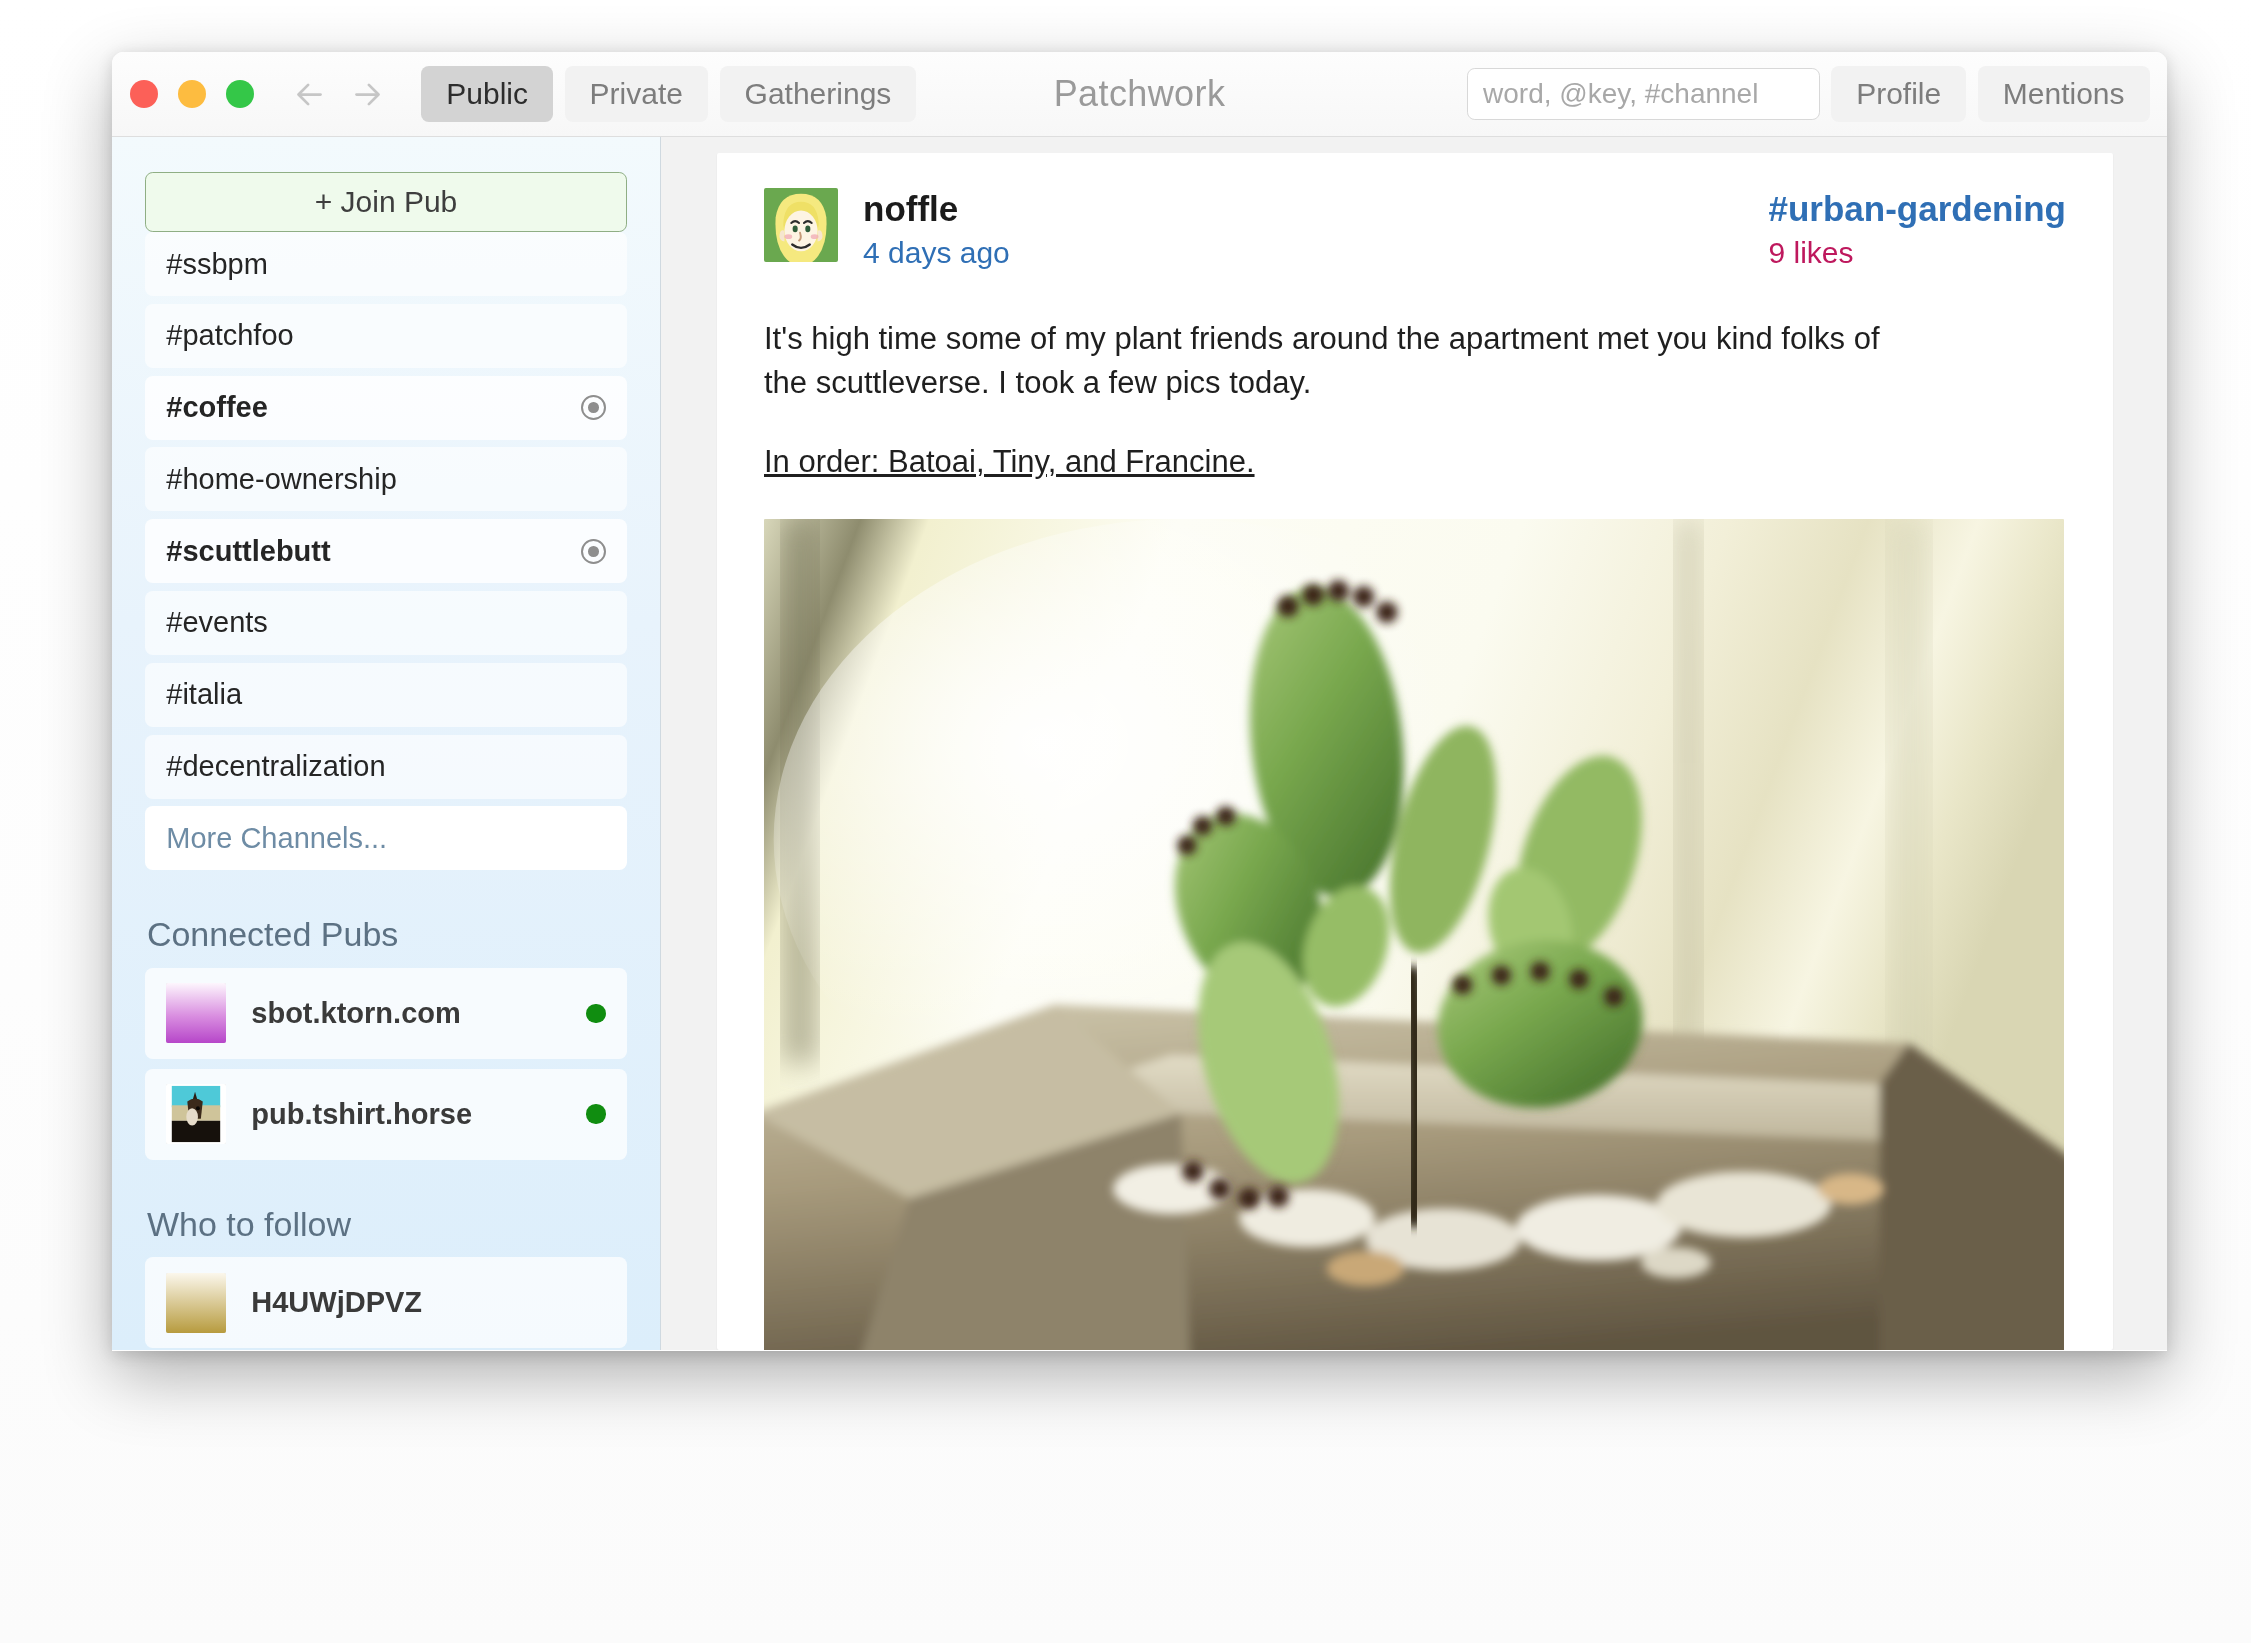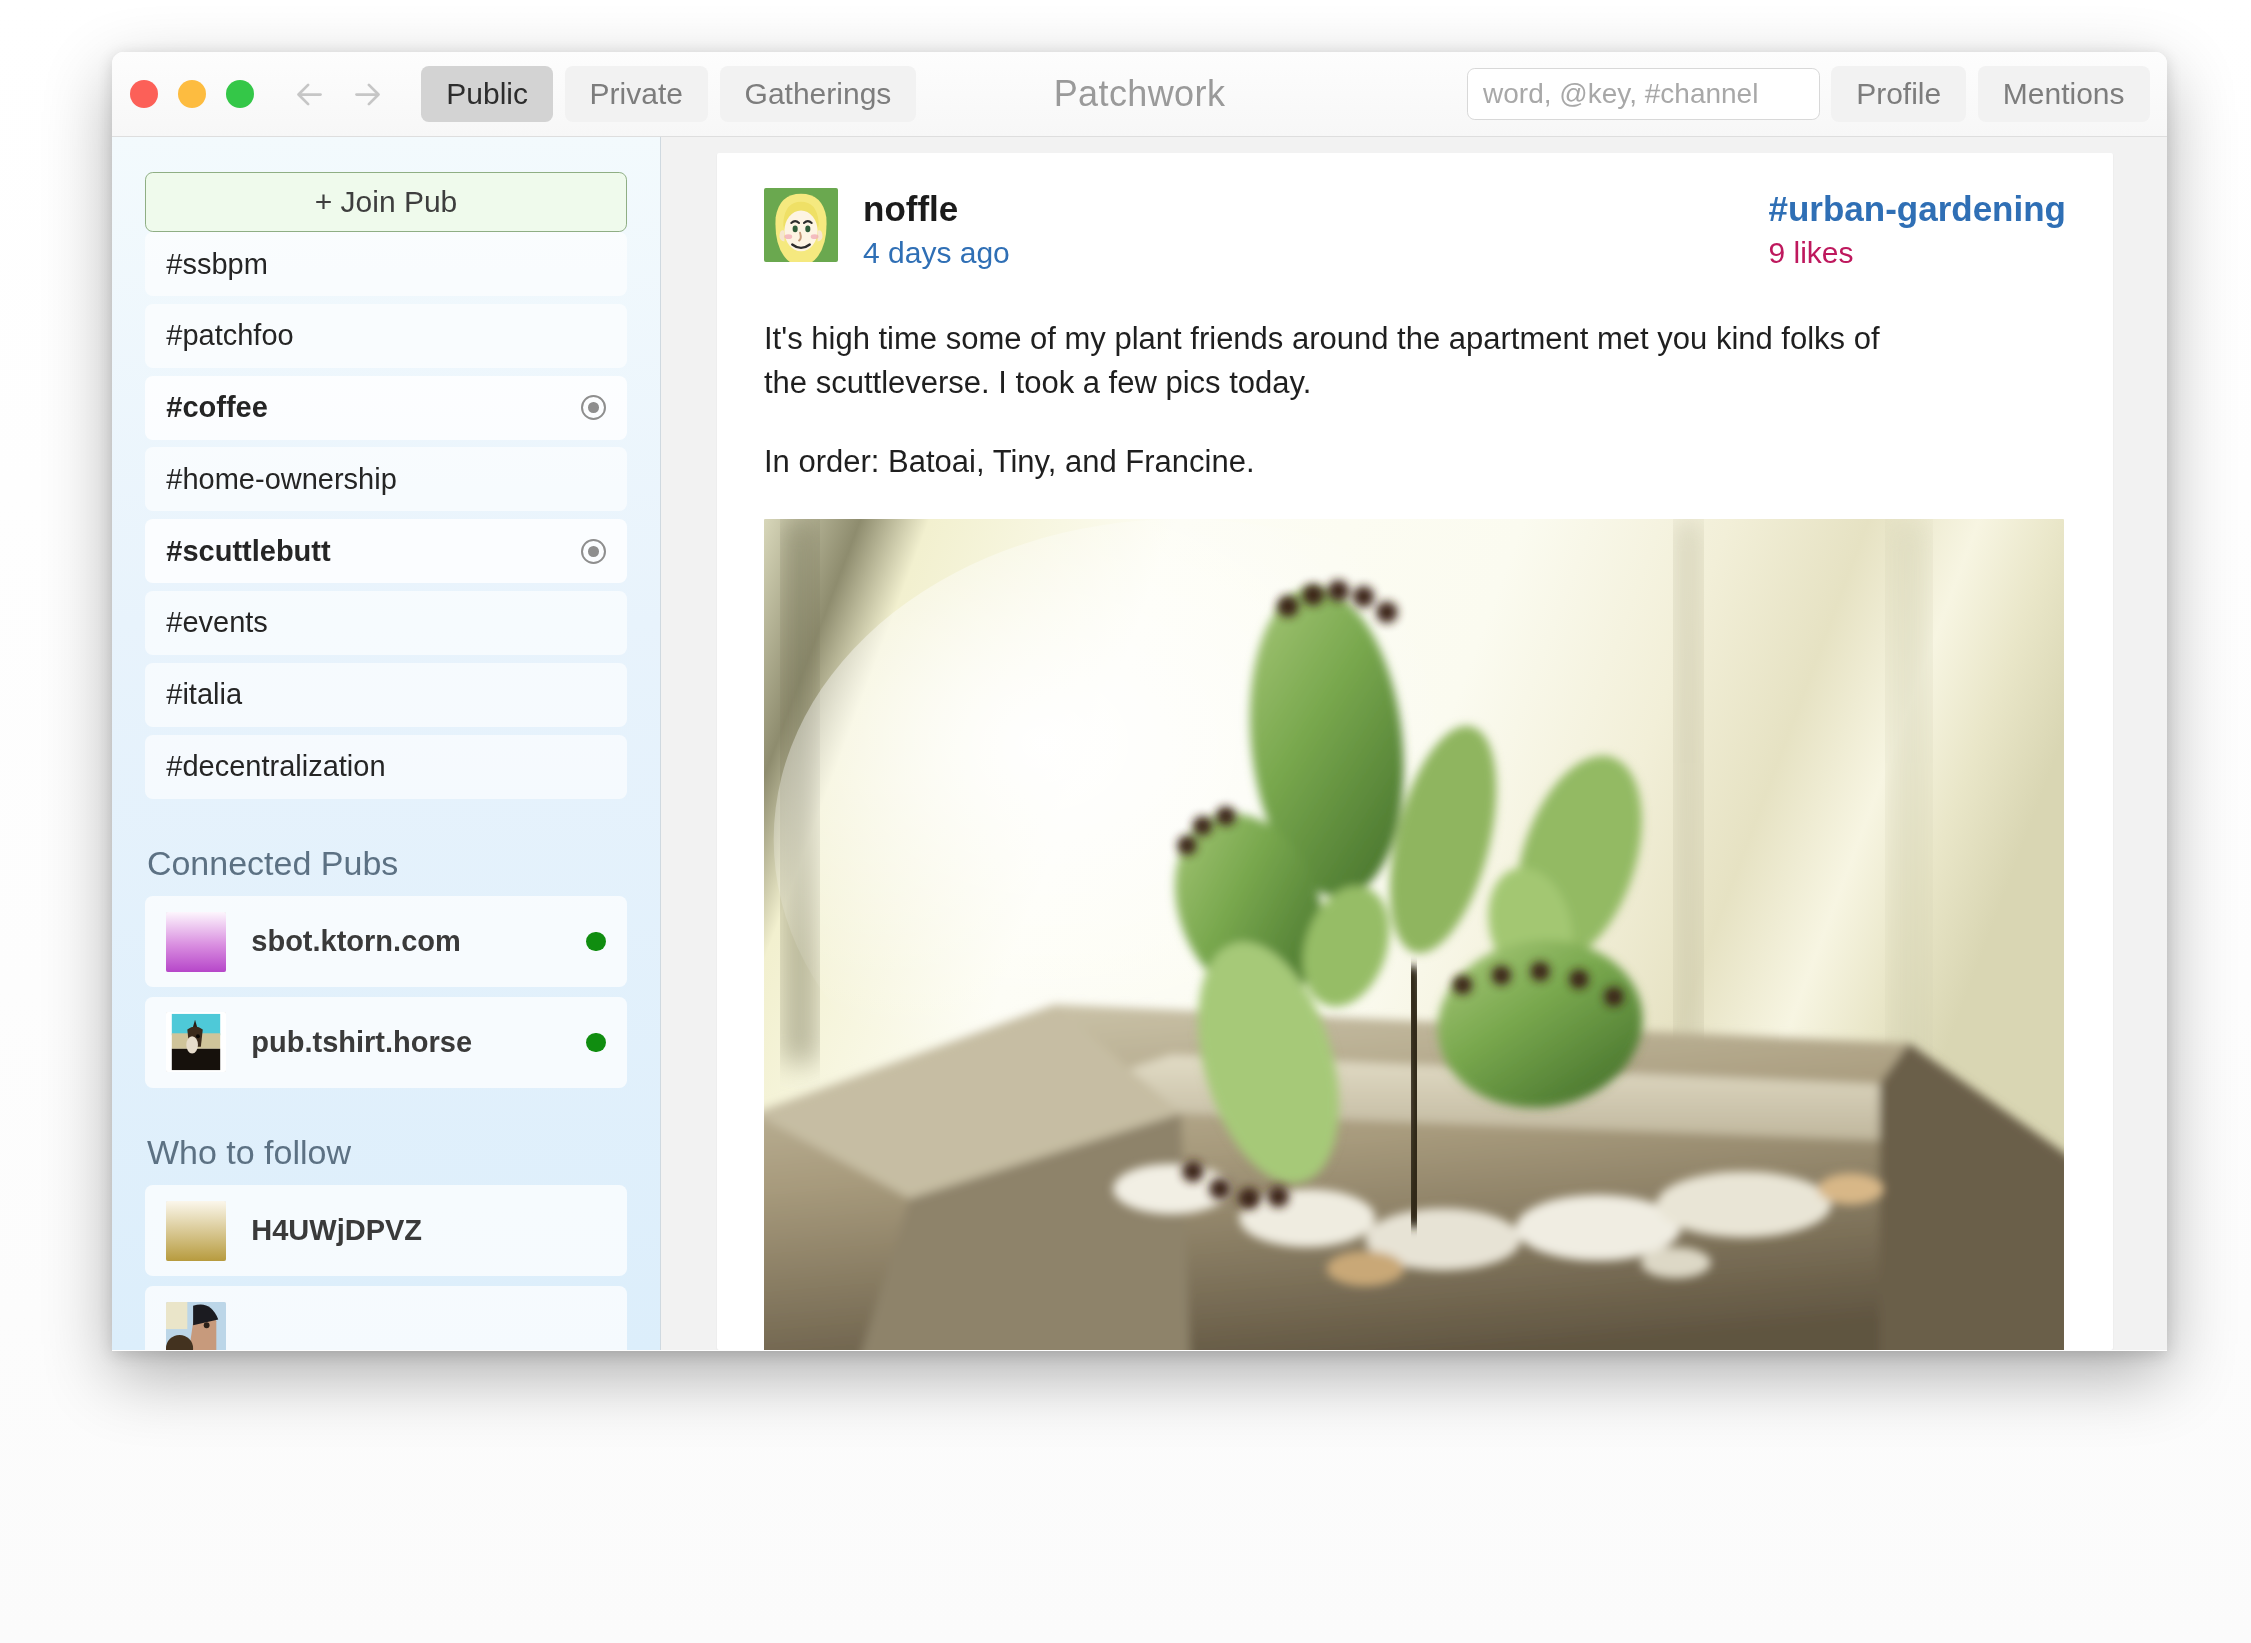--- a/index.html
+++ b/index.html
@@ -251,21 +251,21 @@
   }
 
   .para {
     font-size: 31px;
     line-height: 1.42;
     color: #1f1f1f;
     padding: 0 47px;
     max-width: 1232px;
   }
   .para.p1 { margin-top: 47px; }
-  .para.p2 { margin-top: 35px; }
+  .para.p2 { margin-top: 35px; text-decoration: underline; }
 
   .photo {
     margin: 35px 0 0 47px;
     width: 1300px;
     border-radius: 1px;
     overflow: hidden;
     display: block;
   }
   .photo.first  { height: 866px; }
   .photo svg { display: block; width: 100%; height: 100%; }
@@ -344,20 +344,23 @@
             </span>
         </div>
         <div class="chan">
           <span class="label">#events</span>
         </div>
         <div class="chan">
           <span class="label">#italia</span>
         </div>
         <div class="chan">
           <span class="label">#decentralization</span>
+        </div>
+        <div class="chan more">
+          <span class="label">More Channels...</span>
         </div>
 
         <div class="section-title">Connected Pubs</div>
 
         <div class="pub">
           <span class="thumb">
             <svg viewBox="0 0 62 62" preserveAspectRatio="none">
               <defs>
                   <linearGradient id="gpurple" x1="0" y1="0" x2="0" y2="1">
                 <stop offset="0%" stop-color="#fdf6fd"></stop>

